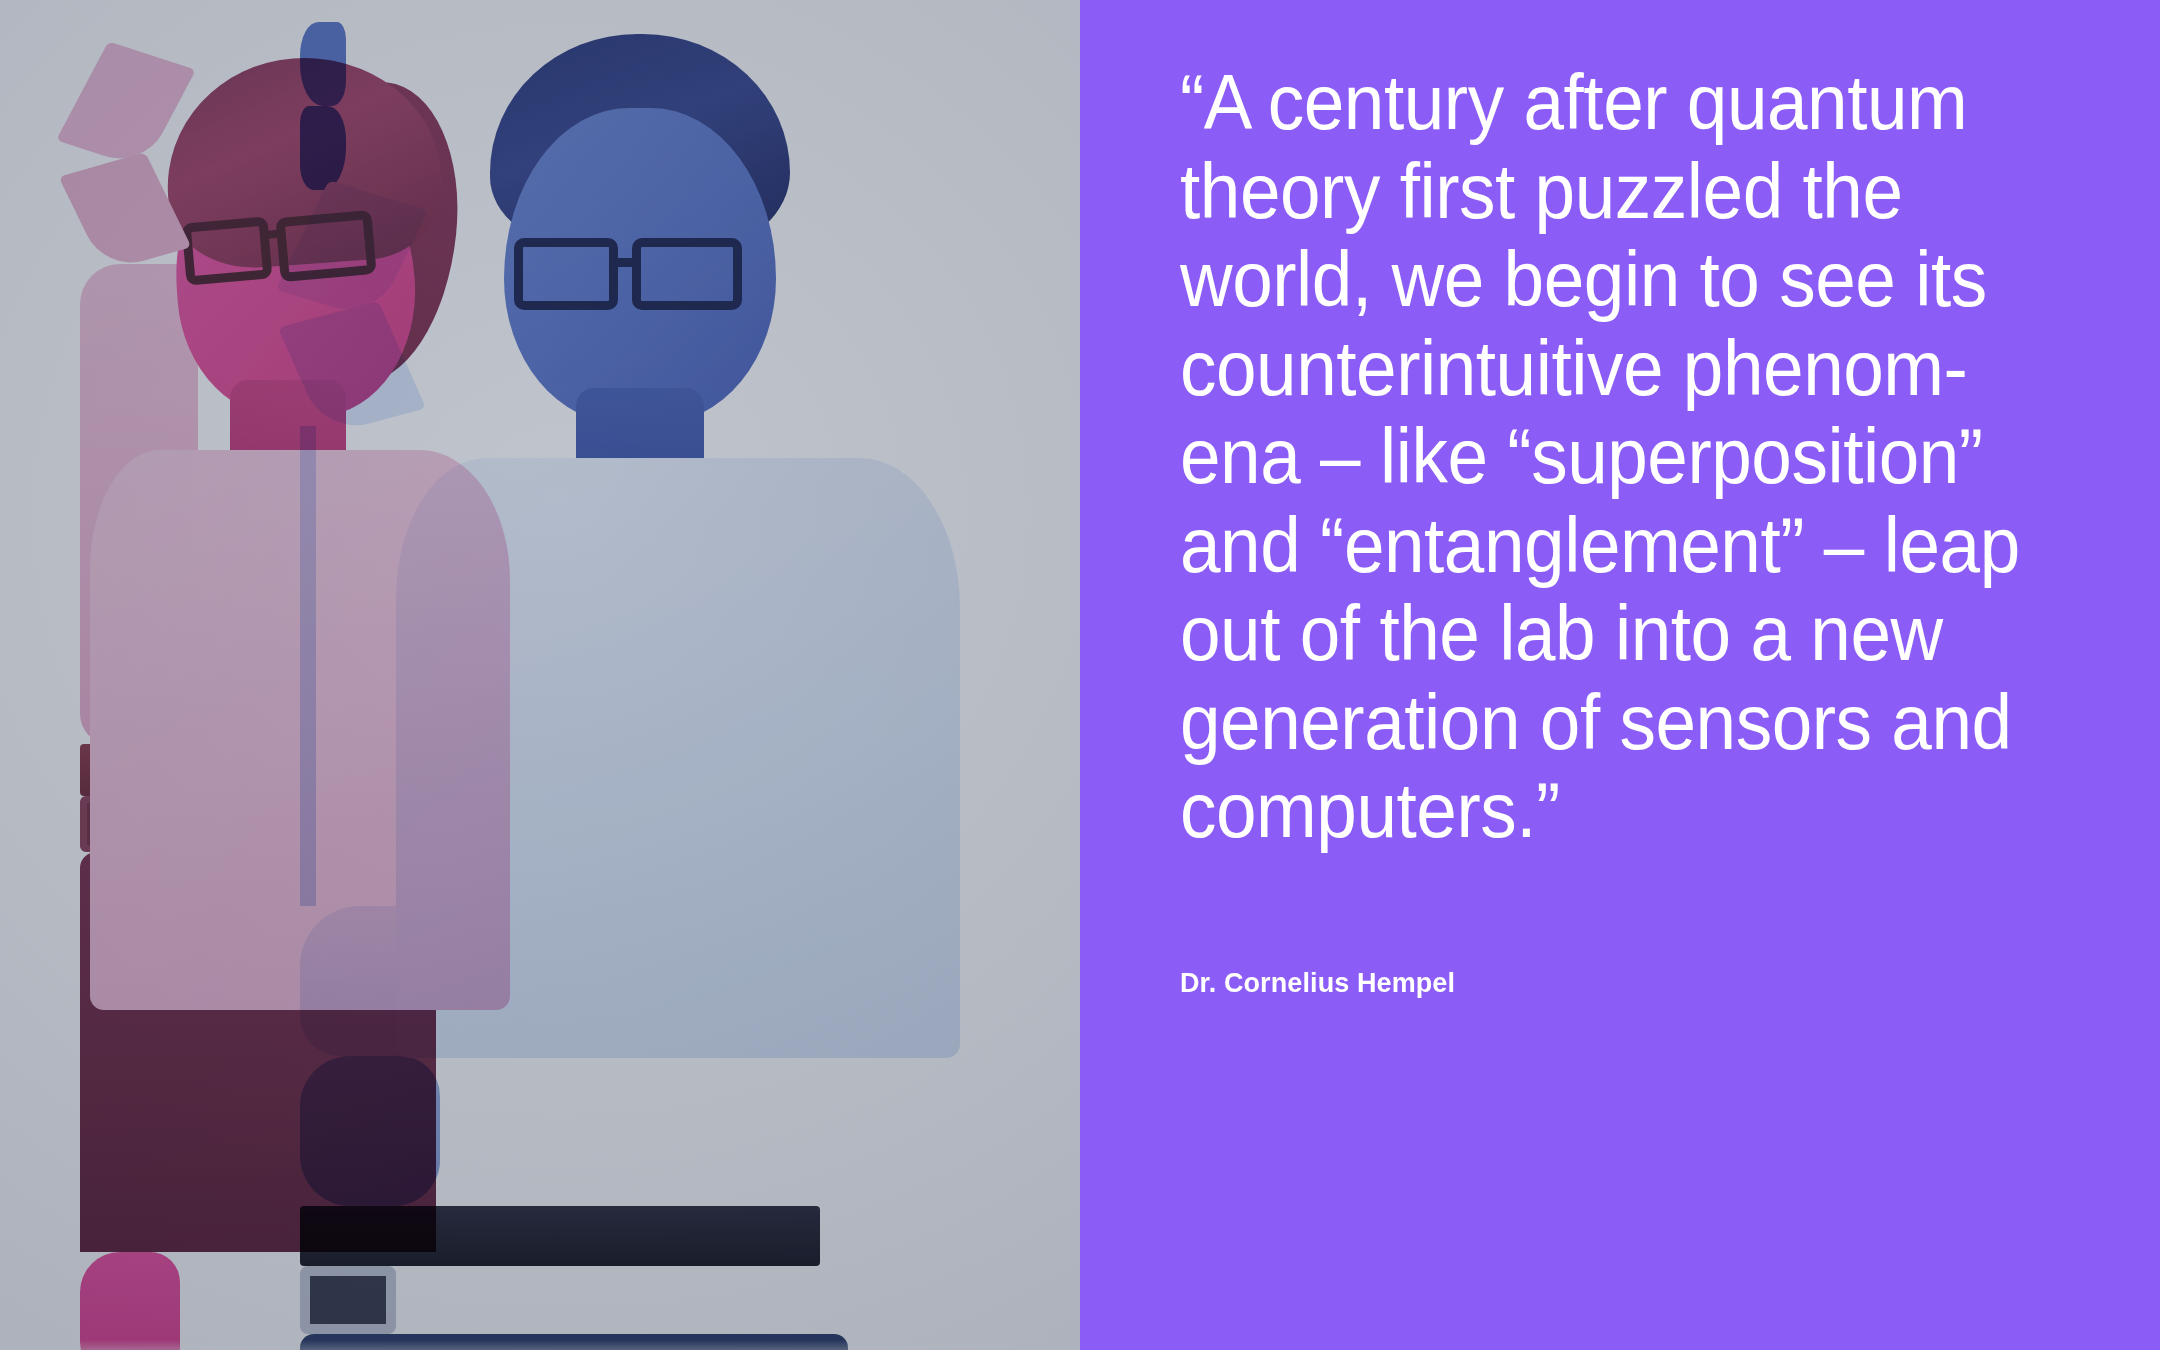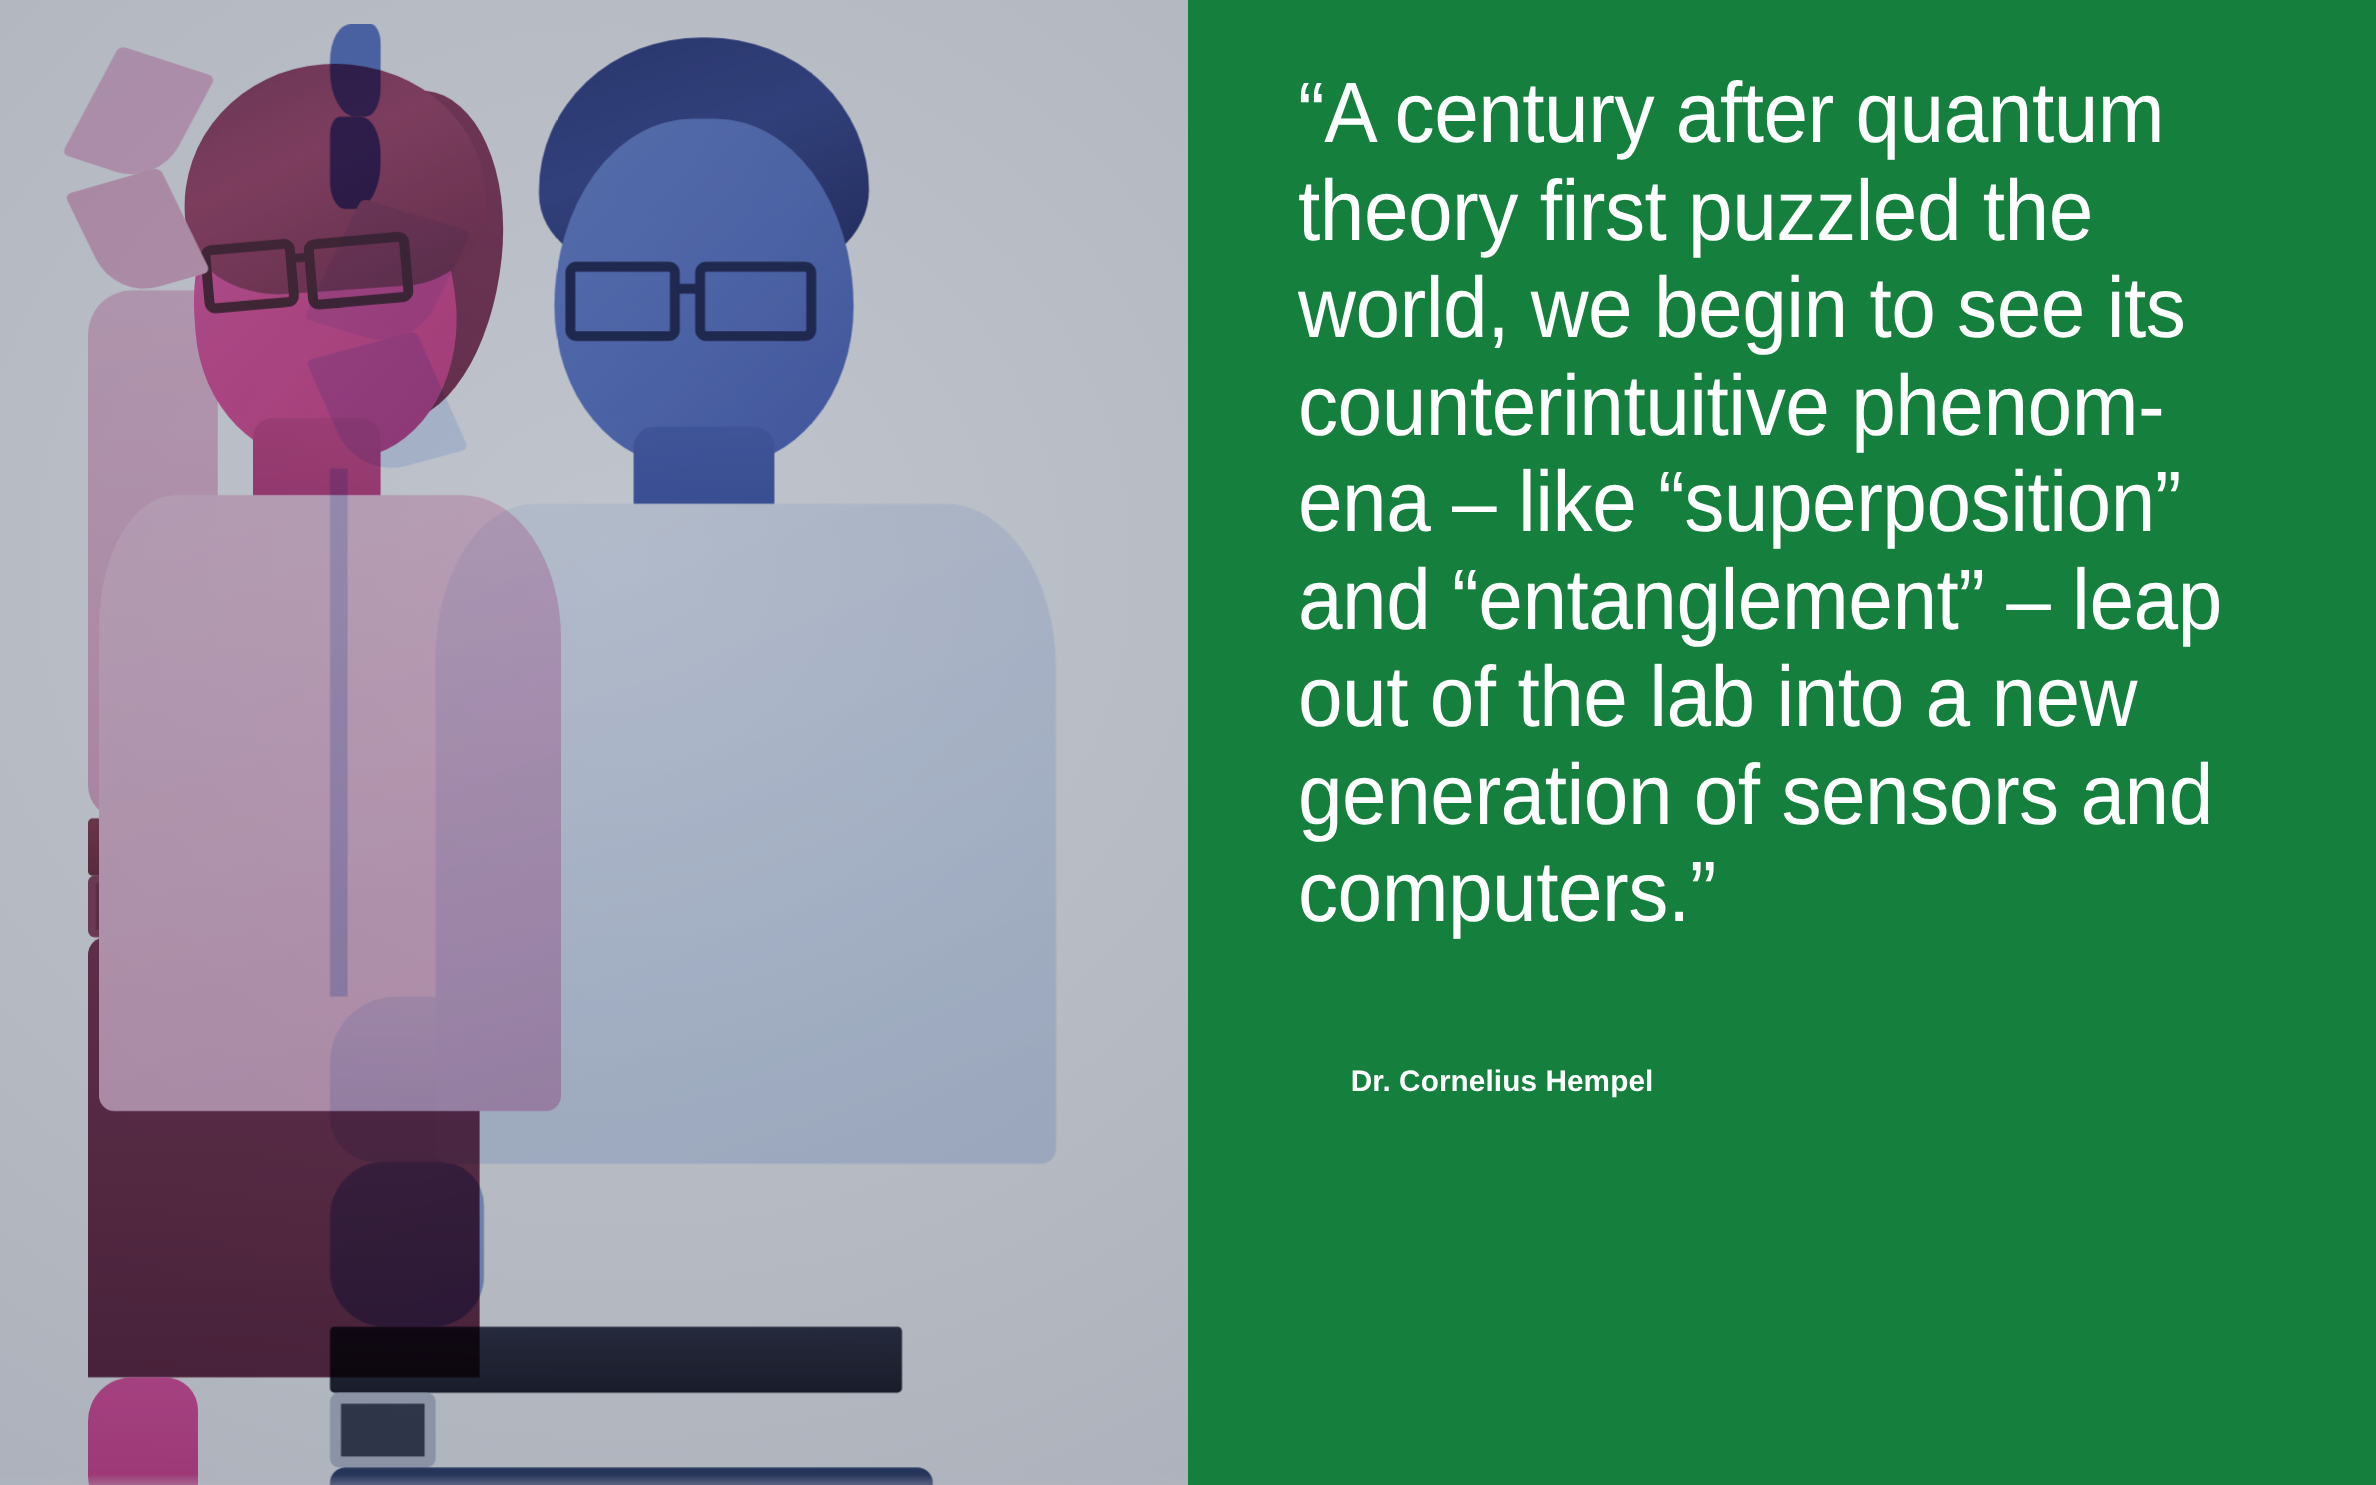--- a/index.html
+++ b/index.html
@@ -199,21 +199,21 @@
   .fig-fade{
     position:absolute; left:0; right:0; bottom:0; height:10px;
     background:linear-gradient(180deg,rgba(181,186,195,0) 0%,rgba(181,186,195,.35) 100%);
     pointer-events:none;
   }
 
   
   .quote-panel{
     position:relative;
     width:1080px; height:1350px;
-    background:#15803d;
+    background:#8b5cf6;
     flex:0 0 1080px;
   }
 
   .quote{
     position:absolute;
     left:100px; top:58px; right:70px;
     color:#ffffff;
     font-family:"Liberation Sans", sans-serif;
     font-weight:400;
     font-size:78px;
@@ -228,21 +228,20 @@
     position:absolute;
     left:100px; top:965px;
     color:#ffffff;
     font-family:"Liberation Sans", sans-serif;
   }
   .attr-name{
     font-size:27px;
     font-weight:700;
     line-height:1.34;
     letter-spacing:.1px;
-    margin-left:48px;
   }
   .attr-role{
     font-size:27px;
     font-weight:400;
     line-height:1.34;
     letter-spacing:.1px;
     white-space:pre-line;
   }
 </style>
 </head>

